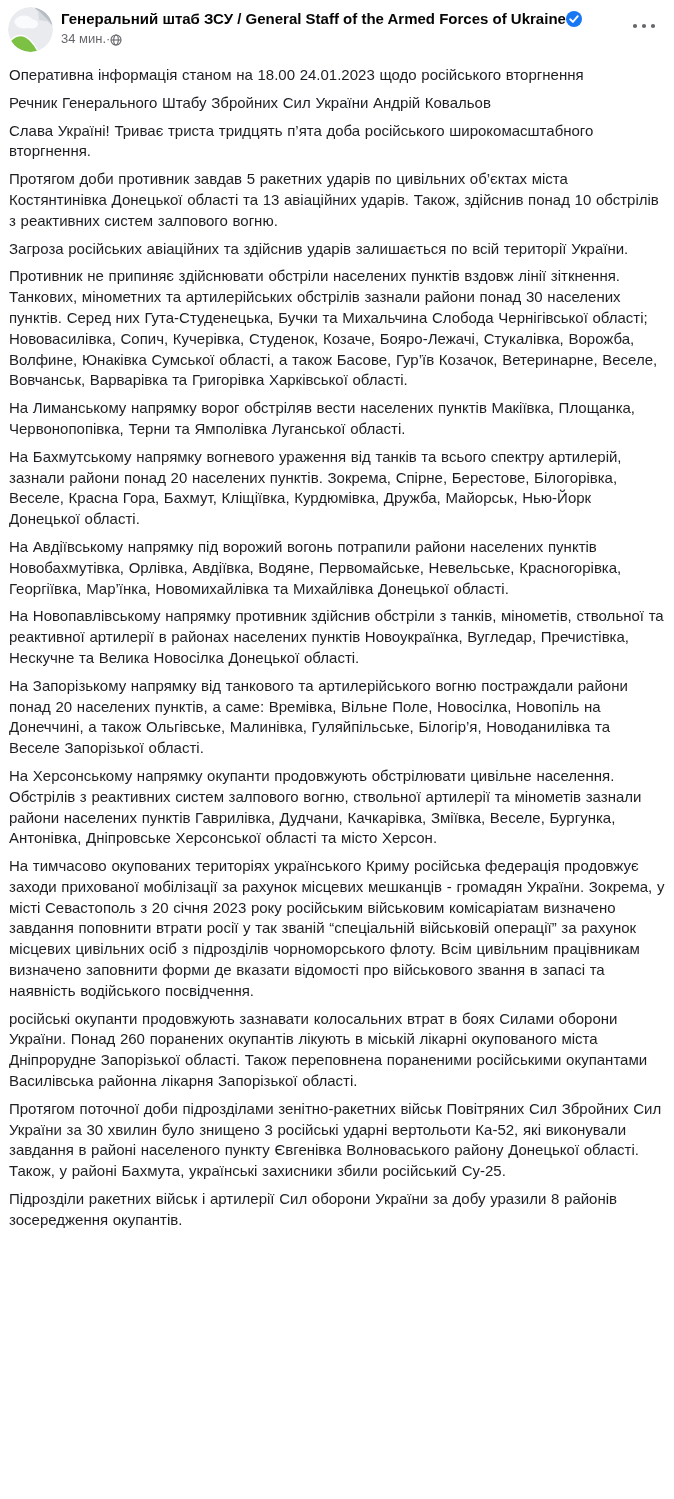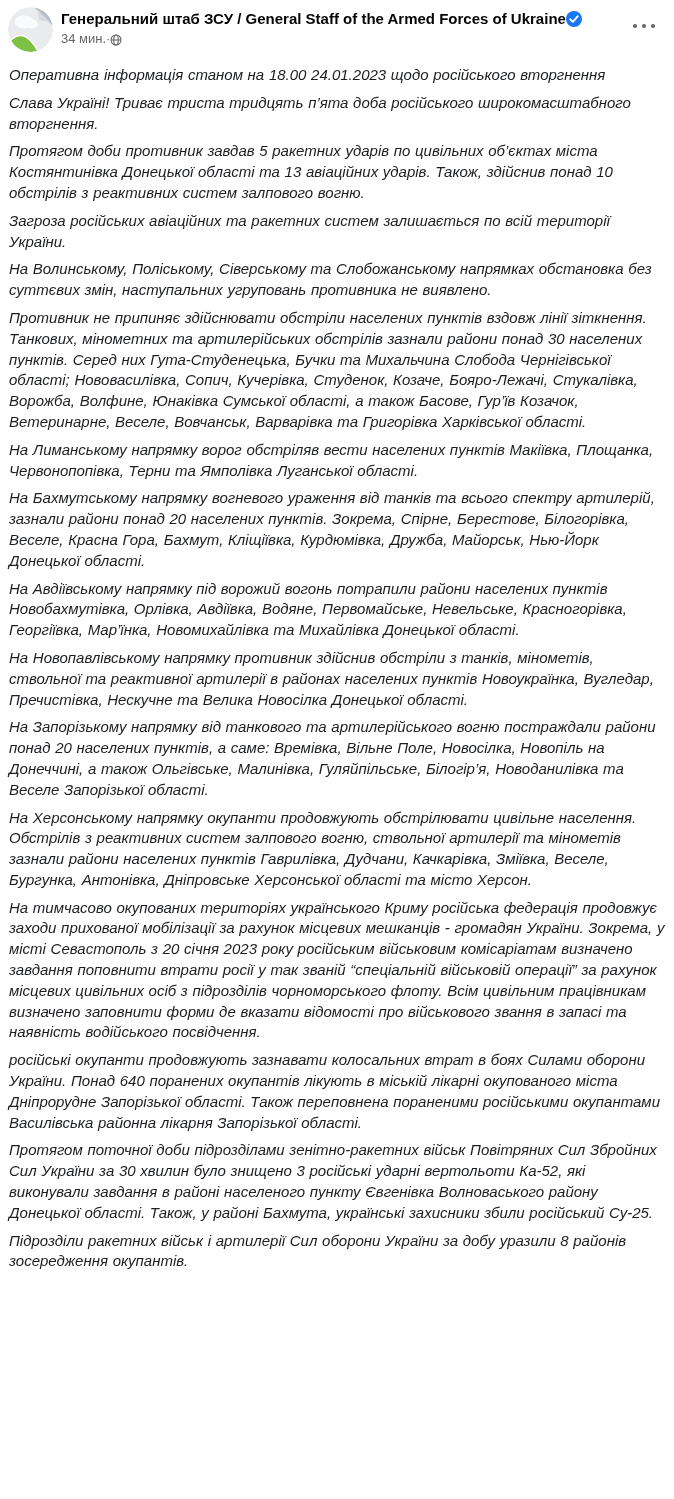--- a/index.html
+++ b/index.html
@@ -68,21 +68,20 @@
   }
   .post-body {
     padding: 13px 9px 16px 9px;
   }
   .post-body p {
     font-size: 15px;
     line-height: 20.8px;
     color: #1c1e21;
     margin: 0 0 7px 0;
     word-spacing: 0.5px;
-    font-style: italic;
   }
   .post-body p:last-child { margin-bottom: 0; }
 </style>
 </head>
 <body>
 
 <div class="post">
 
   <div class="post-header">
 
@@ -132,30 +131,30 @@
         <circle cx="3" cy="3" r="2.1" fill="#65676B"></circle>
         <circle cx="12" cy="3" r="2.1" fill="#65676B"></circle>
         <circle cx="21" cy="3" r="2.1" fill="#65676B"></circle>
       </svg>
     </button>
 
   </div>
 
   <div class="post-body">
     <p>Оперативна інформація станом на 18.00 24.01.2023 щодо російського вторгнення</p>
+    <p>Речник Генерального Штабу Збройних Сил України Андрій Ковальов</p>
     <p>Слава Україні! Триває триста тридцять п’ята доба російського широкомасштабного вторгнення.</p>
     <p>Протягом доби противник завдав 5 ракетних ударів по цивільних об’єктах міста Костянтинівка Донецької області та 13 авіаційних ударів. Також, здійснив понад 10 обстрілів з реактивних систем залпового вогню.</p>
-    <p>Загроза російських авіаційних та ракетних систем залишається по всій території України.</p>
-    <p>На Волинському, Поліському, Сіверському та Слобожанському напрямках обстановка без суттєвих змін, наступальних угруповань противника не виявлено.</p>
+    <p>Загроза російських авіаційних та здійснив ударів залишається по всій території України.</p>
     <p>Противник не припиняє здійснювати обстріли населених пунктів вздовж лінії зіткнення. Танкових, мінометних та артилерійських обстрілів зазнали райони понад 30 населених пунктів. Серед них Гута-Студенецька, Бучки та Михальчина Слобода Чернігівської області; Нововасилівка, Сопич, Кучерівка, Студенок, Козаче, Бояро-Лежачі, Стукалівка, Ворожба, Волфине, Юнаківка Сумської області, а також Басове, Гур’їв Козачок, Ветеринарне, Веселе, Вовчанськ, Варварівка та Григорівка Харківської області.</p>
     <p>На Лиманському напрямку ворог обстріляв вести населених пунктів Макіївка, Площанка, Червонопопівка, Терни та Ямполівка Луганської області.</p>
     <p>На Бахмутському напрямку вогневого ураження від танків та всього спектру артилерій, зазнали райони понад 20 населених пунктів. Зокрема,  Спірне, Берестове, Білогорівка, Веселе, Красна Гора, Бахмут, Кліщіївка, Курдюмівка, Дружба, Майорськ, Нью-Йорк Донецької області.</p>
     <p>На Авдіївському напрямку під ворожий вогонь потрапили райони населених пунктів Новобахмутівка, Орлівка, Авдіївка, Водяне, Первомайське, Невельське, Красногорівка, Георгіївка, Мар’їнка, Новомихайлівка та Михайлівка Донецької області.</p>
     <p>На Новопавлівському напрямку противник здійснив обстріли з танків, мінометів, ствольної та реактивної артилерії в районах населених пунктів Новоукраїнка, Вугледар, Пречистівка, Нескучне та Велика Новосілка Донецької області.</p>
     <p>На Запорізькому напрямку від танкового та артилерійського вогню постраждали райони понад 20 населених пунктів, а саме: Времівка, Вільне Поле, Новосілка, Новопіль на Донеччині, а також Ольгівське, Малинівка, Гуляйпільське, Білогір’я, Новоданилівка та Веселе Запорізької області.</p>
     <p>На Херсонському напрямку окупанти продовжують обстрілювати цивільне населення. Обстрілів з реактивних систем залпового вогню, ствольної артилерії та мінометів зазнали райони населених пунктів Гаврилівка, Дудчани, Качкарівка, Зміївка, Веселе, Бургунка, Антонівка, Дніпровське Херсонської області та місто Херсон.</p>
     <p>На тимчасово окупованих територіях українського Криму російська федерація  продовжує заходи прихованої мобілізації за рахунок місцевих мешканців - громадян України. Зокрема, у місті Севастополь з 20 січня 2023 року російським військовим комісаріатам визначено завдання поповнити втрати росії у так званій “спеціальній військовій операції” за рахунок місцевих цивільних осіб з підрозділів чорноморського флоту. Всім цивільним працівникам визначено заповнити форми де вказати відомості про військового звання в запасі та наявність водійського посвідчення.</p>
-    <p>російські окупанти продовжують зазнавати колосальних втрат в боях Силами оборони України. Понад 640 поранених окупантів лікують в міській лікарні окупованого міста Дніпрорудне Запорізької області. Також переповнена пораненими російськими окупантами Василівська районна лікарня Запорізької області.</p>
+    <p>російські окупанти продовжують зазнавати колосальних втрат в боях Силами оборони України. Понад 260 поранених окупантів лікують в міській лікарні окупованого міста Дніпрорудне Запорізької області. Також переповнена пораненими російськими окупантами Василівська районна лікарня Запорізької області.</p>
     <p>Протягом поточної доби підрозділами зенітно-ракетних військ Повітряних Сил Збройних Сил України за 30 хвилин було знищено 3 російські ударні вертольоти Ка-52, які виконували завдання в районі населеного пункту Євгенівка Волноваського району Донецької області. Також, у районі Бахмута, українські захисники збили російський Су-25.</p>
     <p>Підрозділи ракетних військ і артилерії Сил оборони України за добу уразили 8 районів зосередження окупантів.</p>
   </div>
 
 </div>
 
 </body></html>

